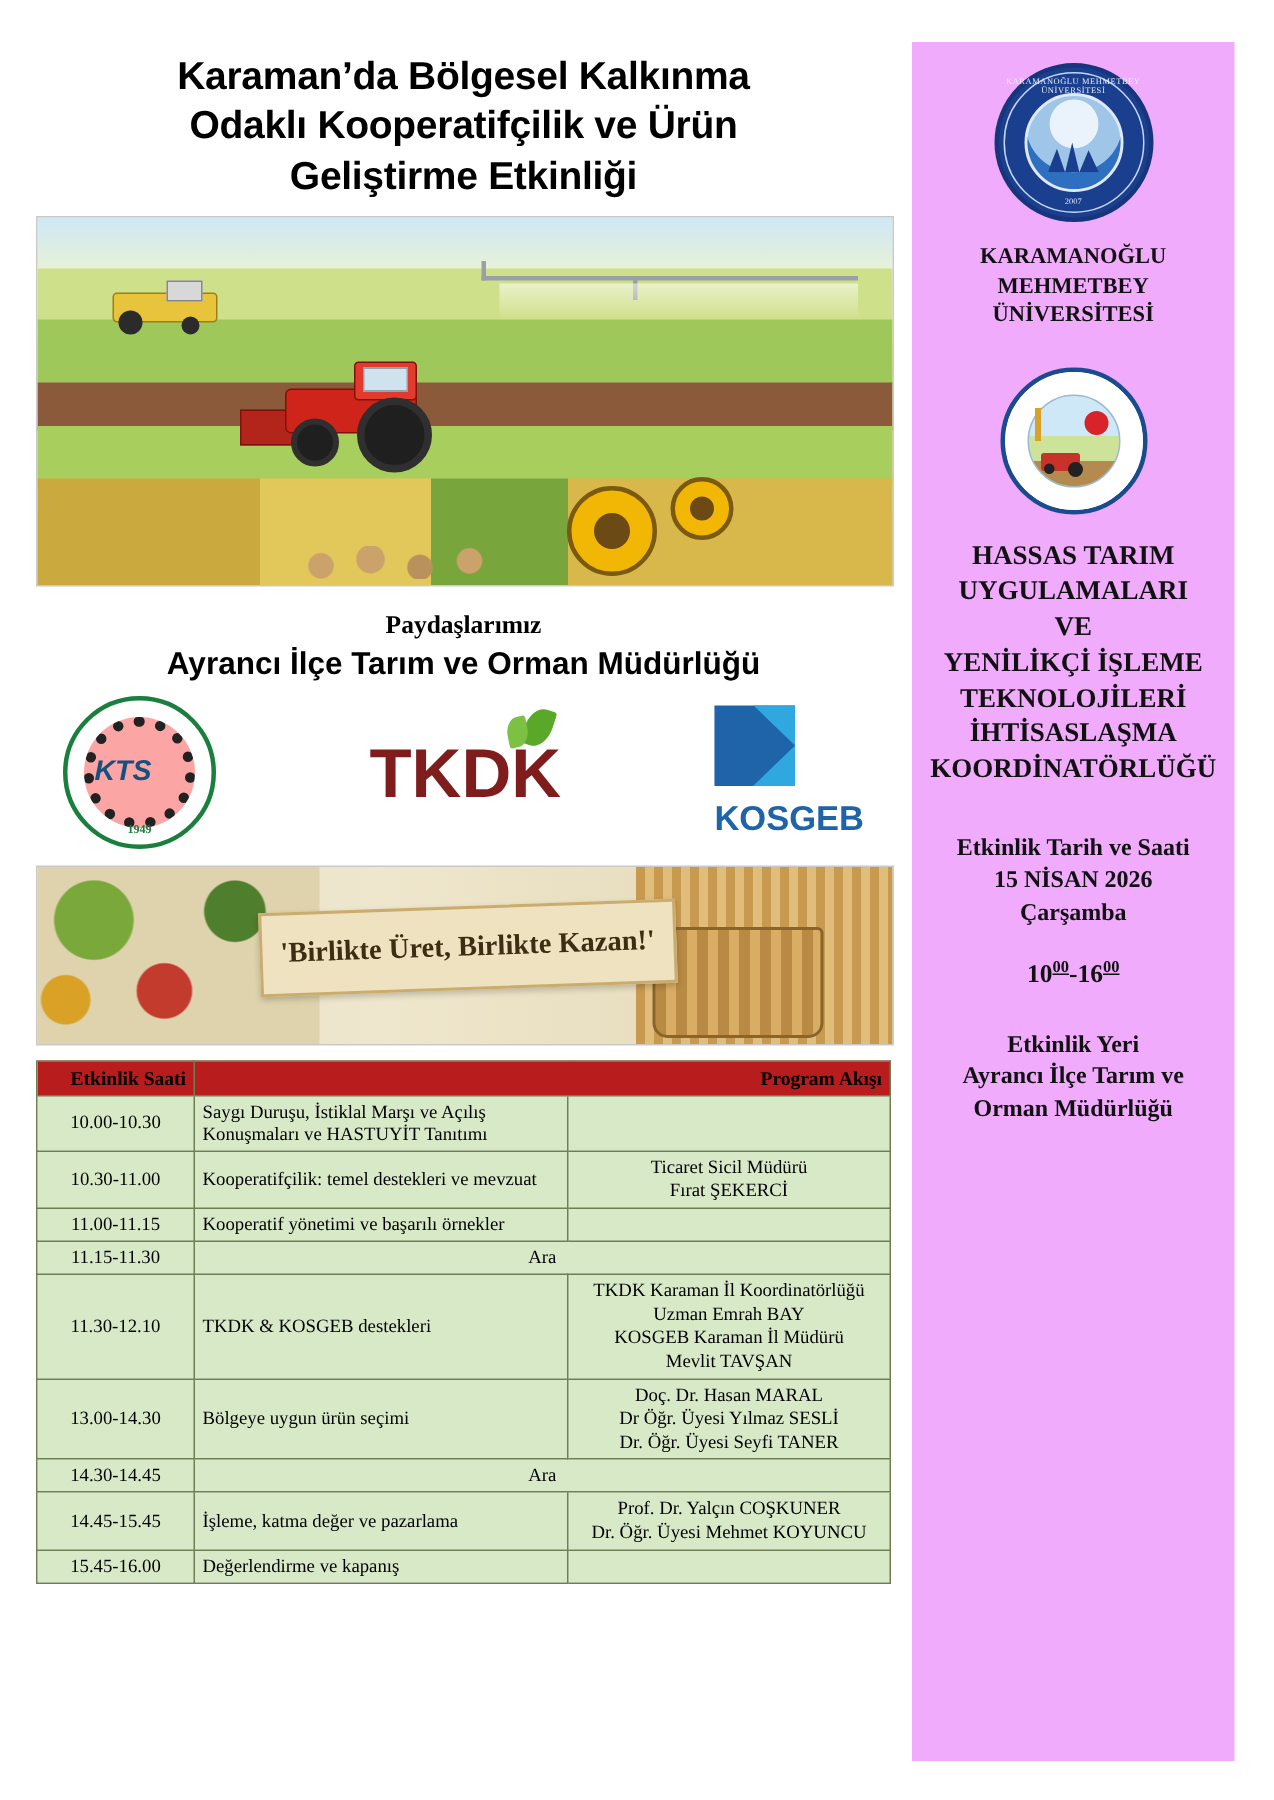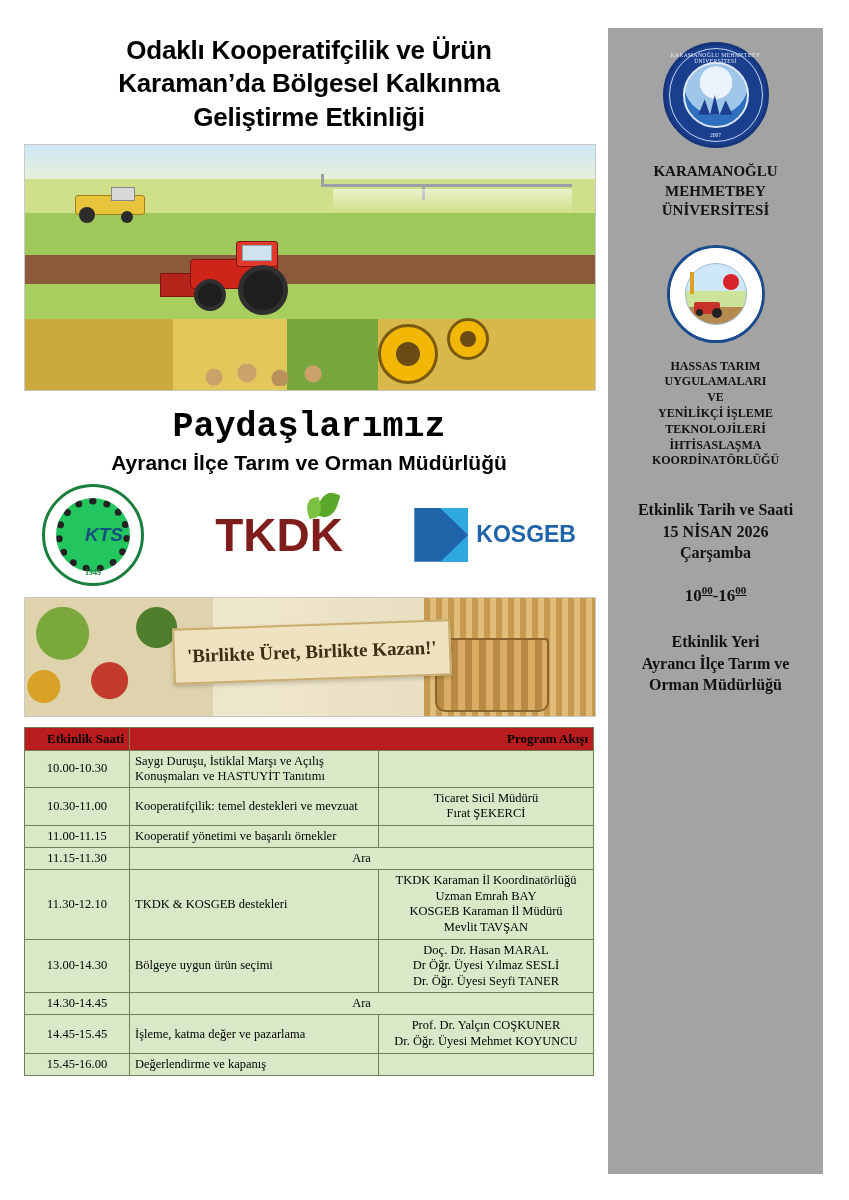--- a/index.html
+++ b/index.html
@@ -72,23 +72,23 @@
   .hero .sun2{left:74%;bottom:30px;width:36px;height:36px;}
   .hero .sun2:after{content:"";position:absolute;left:10px;top:10px;width:16px;height:16px;border-radius:50%;background:#6b4a16;}
   .hero .potatoes{position:absolute;left:30%;bottom:4px;width:150px;height:22px;
     background:radial-gradient(circle at 12% 60%, #caa26a 0 8px, transparent 9px),
                radial-gradient(circle at 34% 40%, #caa26a 0 9px, transparent 10px),
                radial-gradient(circle at 56% 65%, #b8915c 0 8px, transparent 9px),
                radial-gradient(circle at 78% 45%, #caa26a 0 8px, transparent 9px);}
 
   .partners-title{
     text-align:center;
-    font-family:Liberation Mono, monospace;
+    font-family:Liberation Serif, serif;
     font-weight:bold;
-    font-size:35px;
+    font-size:17px;
     margin:16px 0 4px 0;
   }
   .partners-sub{
     text-align:center;
     font-family:"Liberation Sans", sans-serif;
     font-weight:bold;
     font-size:21px;
     margin:0 0 6px 0;
   }
   .logos{
@@ -98,39 +98,39 @@
   }
   .logo-kts{
     width:96px;height:96px;border-radius:50%;
     background:#fff;border:3px solid #1a7f3c;
     position:relative;
     display:flex;align-items:center;justify-content:center;
     flex:0 0 auto;
   }
   .logo-kts .gear{
     width:60px;height:60px;border-radius:50%;
-    background:#22c55e;border:7px dotted #222;
-    display:flex;align-items:center;justify-content:flex-end;
+    background:#fca5a5;border:7px dotted #222;
+    display:flex;align-items:center;justify-content:flex-start;
   }
   .logo-kts .kts{font-family:"Liberation Sans",sans-serif;font-weight:bold;font-size:19px;color:#15507f;font-style:italic;}
   .logo-kts .year{position:absolute;bottom:6px;left:0;width:100%;text-align:center;font-size:8px;font-weight:bold;color:#1a7f3c;}
   .logo-tkdk{
     font-family:"Liberation Sans", sans-serif;
     font-weight:bold;font-size:46px;color:#7f1d1d;letter-spacing:0px;
     position:relative;
   }
   .logo-tkdk .leaf{
     position:absolute;right:6px;top:-16px;width:18px;height:26px;
     background:#5aa828;border-radius:60% 10% 60% 10%;transform:rotate(18deg);
   }
   .logo-tkdk .leaf2{
     position:absolute;right:22px;top:-10px;width:14px;height:20px;
     background:#7cc142;border-radius:60% 10% 60% 10%;transform:rotate(-12deg);
   }
-  .logo-kosgeb{display:flex;align-items:center;gap:8px;}
+  .logo-kosgeb{display:flex;align-items:flex-start;gap:8px;flex-direction:column;}
   .logo-kosgeb .mark{
     width:54px;height:54px;position:relative;
     background:#1f63a8;
     clip-path:polygon(0 0,100% 0,100% 100%,0 100%);
   }
   .logo-kosgeb .mark:before{
     content:"";position:absolute;right:0;top:0;width:0;height:0;
     border-left:28px solid transparent;border-top:27px solid #2fa8e0;
   }
   .logo-kosgeb .mark:after{
@@ -182,21 +182,21 @@
   }
   table.program td{background:#d8e9c8;}
   td.time{width:94px;text-align:center;white-space:nowrap;}
   td.topic{width:238px;}
   td.speaker{text-align:center;line-height:1.25;}
   td.center{text-align:center;}
 
   
   .right{
     width:215px;margin-left:14px;
-    background:#a3a3a3;
+    background:#f0abfc;
     display:flex;flex-direction:column;align-items:center;
     padding:14px 10px 18px 10px;box-sizing:border-box;
     text-align:center;
   }
   .seal{
     width:100px;height:100px;border-radius:50%;
     background:#1b3f8f;border:3px solid #16357a;
     position:relative;display:flex;align-items:center;justify-content:center;
     flex:0 0 auto;
   }
@@ -228,43 +228,43 @@
   .seal2 .band{position:absolute;left:0;top:0;width:100%;height:100%;border-radius:50%;border:7px solid #ffffff;box-sizing:border-box;}
   .seal2 .scene{width:60px;height:60px;border-radius:50%;
     background:linear-gradient(#cfe8f7 0 45%, #cde39a 45% 72%, #b58a4e 72% 100%);
     position:relative;border:1px solid #9bb9cf;}
   .seal2 .scene .tr{position:absolute;left:8px;bottom:10px;width:26px;height:12px;background:#c7332a;border-radius:2px;}
   .seal2 .scene .tr:after{content:"";position:absolute;left:18px;bottom:-4px;width:10px;height:10px;border-radius:50%;background:#222;}
   .seal2 .scene .tr:before{content:"";position:absolute;left:2px;bottom:-2px;width:7px;height:7px;border-radius:50%;background:#222;}
   .seal2 .scene .apple{position:absolute;right:7px;top:10px;width:16px;height:16px;border-radius:50%;background:#d8232a;}
   .seal2 .scene .wheat{position:absolute;left:4px;top:8px;width:4px;height:22px;background:#d9a227;}
   .unit-name{
-    font-weight:bold;font-size:12px;line-height:1.32;margin-top:16px;color:#111;
+    font-weight:bold;font-size:18px;line-height:1.32;margin-top:16px;color:#111;
   }
   .event-block{
     font-weight:bold;font-size:16px;line-height:1.34;margin-top:30px;color:#111;
   }
   .event-time{
     font-weight:bold;font-size:17px;margin-top:20px;color:#111;
   }
   .event-time sup{font-size:11px;vertical-align:super;text-decoration:underline;}
   .event-place{
     font-weight:bold;font-size:16px;line-height:1.34;margin-top:26px;color:#111;
   }
 </style>
 </head>
 <body>
 
 <div class="poster">
 
   <div class="left">
 
     <div class="title">
+      <div>Karaman’da Bölgesel Kalkınma</div>
       <div>Odaklı Kooperatifçilik ve Ürün</div>
-      <div>Karaman’da Bölgesel Kalkınma</div>
       <div>Geliştirme Etkinliği</div>
     </div>
 
     <div class="hero">
       <div class="sky"></div>
       <div class="field-far"></div>
       <div class="field-mid"></div>
       <div class="soil"></div>
       <div class="field-low"></div>
       <div class="crop-row"></div>

